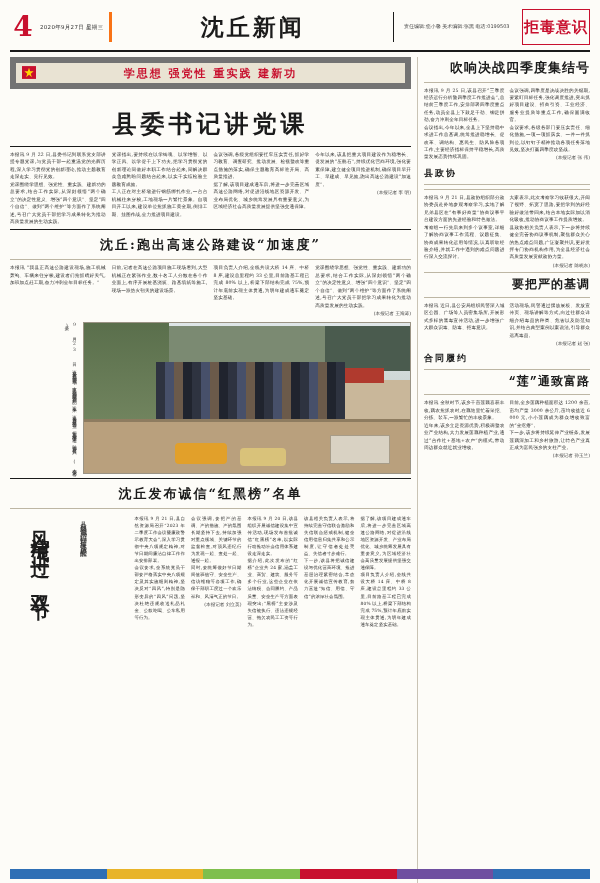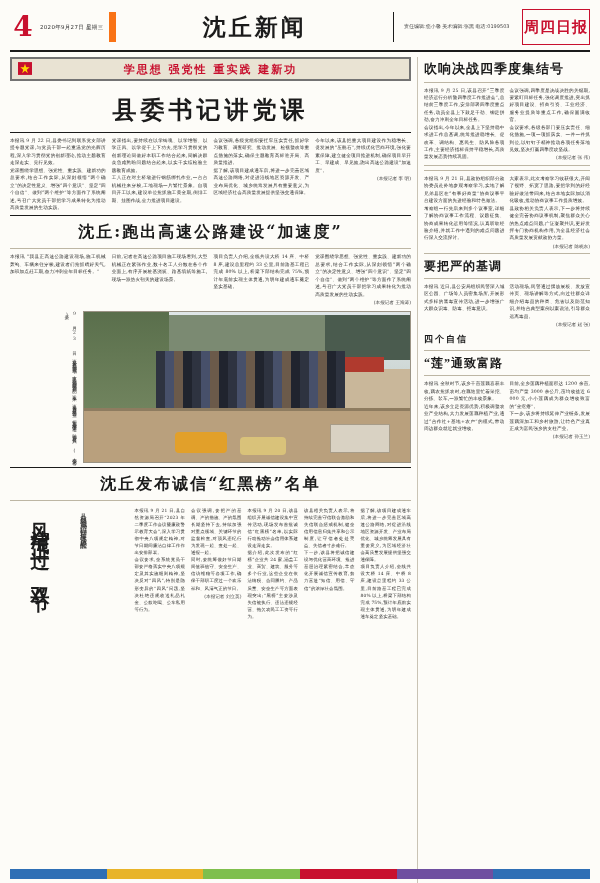--- a/index.html
+++ b/index.html
@@ -10,37 +10,37 @@
     color:#1b1b1b;
     overflow:hidden;
   }
   .page{position:relative;width:600px;height:883px;box-sizing:border-box;padding:6px 10px;}
 
   
   .masthead{display:flex;align-items:center;height:42px;border-bottom:2px solid #1b1b1b;padding-bottom:2px;}
   .page-num{color:#c8102e;font-size:28px;font-weight:bold;font-family:"DejaVu Serif","Liberation Serif",serif;width:26px;text-align:center;line-height:1;}
   .issue-date{font-size:5.5px;color:#333;margin-left:4px;white-space:nowrap;letter-spacing:.3px;}
   .paper-title{flex:1;text-align:center;font-family:"DejaVu Serif","Liberation Serif",serif;font-size:23px;font-weight:bold;letter-spacing:3px;
-    border-left:7px solid #f97316;border-right:1px solid #1b1b1b;margin:0 6px;line-height:30px;}
+    border-left:3px solid #f97316;border-right:1px solid #1b1b1b;margin:0 6px;line-height:30px;}
   .editor-line{font-size:5px;color:#444;width:118px;line-height:1.5;text-align:left;padding-left:4px;}
   .logo-box{width:66px;height:34px;border:1.5px solid #c8102e;color:#c8102e;font-family:"DejaVu Serif","Liberation Serif",serif;
     font-size:15px;font-weight:bold;display:flex;align-items:center;justify-content:center;letter-spacing:1px;}
 
   
   .body{display:flex;margin-top:5px;height:828px;}
   .col-left{width:408px;padding-right:6px;border-right:1px solid #c9c3b4;box-sizing:border-box;}
   .col-right{width:172px;padding-left:6px;box-sizing:border-box;}
 
   
-  .banner{background:#e9e3d3;border:2px solid #737373;height:20px;display:flex;align-items:center;justify-content:center;margin-bottom:12px;position:relative;}
+  .banner{background:#e9e3d3;border:6px solid #737373;height:20px;display:flex;align-items:center;justify-content:center;margin-bottom:12px;position:relative;}
   .banner .flag{position:absolute;left:6px;top:3px;width:14px;height:13px;}
   .banner-text{font-family:"DejaVu Serif","Liberation Serif",serif;font-size:11px;font-weight:bold;color:#c8102e;letter-spacing:2px;}
 
-  .headline-1{font-family:"DejaVu Serif","Liberation Serif",serif;font-size:24px;font-weight:bold;text-align:center;letter-spacing:4px;margin:13px 0 6px;}
-  .headline-2{font-family:"DejaVu Serif","Liberation Serif",serif;font-size:16px;font-weight:bold;text-align:center;letter-spacing:2px;margin:6px 0 5px;}
+  .headline-1{font-family:"DejaVu Serif","Liberation Serif",serif;font-size:24px;font-weight:bold;text-align:center;letter-spacing:4px;margin:19px 0 6px;}
+  .headline-2{font-family:"DejaVu Serif","Liberation Serif",serif;font-size:13px;font-weight:bold;text-align:center;letter-spacing:2px;margin:6px 0 5px;}
   .rule{border:0;border-top:1px solid #1b1b1b;margin:4px 0;}
   .rule-thin{border:0;border-top:1px solid #bdb6a4;margin:4px 0;}
 
   
   .cols{display:flex;gap:6px;}
   .tcol{flex:1;}
   .para{
     font-family:"DejaVu Serif","Liberation Serif",serif;
     font-size:4.6px;line-height:1.62;text-align:justify;color:#2a2a2a;
     word-break:break-all;letter-spacing:.15px;
@@ -70,39 +70,39 @@
   .vtitle{writing-mode:vertical-rl;text-orientation:upright;font-family:"DejaVu Serif","Liberation Serif",serif;
     font-size:7px;letter-spacing:2px;color:#333;height:200px;}
 
   .bottom-row{display:flex;gap:6px;margin-top:6px;}
   .bl-left{width:62px;display:flex;justify-content:center;}
   .bl-main{flex:1;}
   .vhead{writing-mode:vertical-rl;text-orientation:upright;font-family:"DejaVu Serif","Liberation Serif",serif;
     font-size:19px;font-weight:bold;letter-spacing:7px;height:210px;color:#1b1b1b;}
 
   
-  .r-head{font-family:Liberation Serif, serif;font-size:13px;font-weight:bold;text-align:left;letter-spacing:1px;margin:3px 0 4px;line-height:1.35;}
+  .r-head{font-family:Liberation Mono, monospace;font-size:13px;font-weight:bold;text-align:right;letter-spacing:1px;margin:3px 0 4px;line-height:1.35;}
   .r-head.sm{font-size:12px;}
   .sec-label{font-family:"DejaVu Serif","Liberation Serif",serif;font-size:9px;font-weight:bold;letter-spacing:2px;margin:6px 0 2px;}
   .r-cols{display:flex;gap:5px;}
 
   .footer-bar{position:absolute;left:10px;right:10px;bottom:4px;height:10px;display:flex;}
   .footer-bar i{flex:1;}
 </style>
 </head>
 <body>
 
 <div class="page">
 
   <div class="masthead">
     <div class="page-num">4</div>
     <div class="issue-date">2020年9月27日 星期三</div>
     <div class="paper-title">沈丘新闻</div>
     <div class="editor-line">责任编辑:您小馨 美术编辑:张黑  电话:0199503</div>
-    <div class="logo-box">周四日报</div>
+    <div class="logo-box">拒毒意识</div>
   </div>
 
   <div class="body">
 
     <div class="col-left">
 
       <div class="banner">
         <svg class="flag" viewBox="0 0 24 22">
           <rect x="0" y="0" width="24" height="22" fill="#c8102e"></rect>
           <polygon points="12,3 14,9 20,9 15,13 17,19 12,15 7,19 9,13 4,9 10,9" fill="#ffd700"></polygon>
@@ -218,20 +218,21 @@
           <div class="para">本报讯 9 月 25 日,该县召开“三季度经济运行分析暨四季度工作推进会”,总结前三季度工作,安排部署四季度重点任务,动员全县上下鼓足干劲、铆足拼劲,奋力冲刺全年目标任务。</div>
           <div class="para">会议指出,今年以来,全县上下坚持稳中求进工作总基调,统筹推进稳增长、促改革、调结构、惠民生、防风险各项工作,主要经济指标保持平稳增长,高质量发展态势持续巩固。</div>
         </div>
         <div class="tcol">
           <div class="para">会议强调,四季度是决战决胜的关键期,要紧盯目标任务,强化调度推进,突出抓好项目建设、招商引资、工业经济、服务业提质等重点工作,确保圆满收官。</div>
           <div class="para">会议要求,各级各部门要压实责任、细化措施,一项一项抓落实、一件一件抓到位,以钉钉子精神推动各项任务落地见效,坚决打赢四季度攻坚战。</div>
           <div class="sign">(本报记者 张 伟)</div>
         </div>
       </div>
 
+      <div class="sec-label">县政协</div>
       <hr class="rule-thin">
       <hr class="rule-thin">
       <div class="r-cols">
         <div class="tcol">
           <div class="para">本报讯 9 月 21 日,县政协组织部分政协委员赴外地参观考察学习,实地了解兄弟县区在“有事好商量”协商议事平台建设方面的先进经验和特色做法。</div>
           <div class="para">考察组一行先后来到多个议事室,详细了解协商议事工作流程、议题征集、协商成果转化运用等情况,认真听取经验介绍,并就工作中遇到的难点问题进行深入交流探讨。</div>
         </div>
         <div class="tcol">
           <div class="para">大家表示,此次考察学习收获很大,开阔了视野、拓宽了思路,要把学到的好经验好做法带回来,结合本地实际加以消化吸收,推动协商议事工作提质增效。</div>
           <div class="para">县政协相关负责人表示,下一步将持续健全完善协商议事机制,聚焦群众关心的热点难点问题,广泛凝聚共识,更好发挥专门协商机构作用,为全县经济社会高质量发展贡献政协力量。</div>
@@ -245,21 +246,21 @@
       <div class="r-cols">
         <div class="tcol">
           <div class="para">本报讯 近日,县公安局组织民警深入城区公园、广场等人员密集场所,开展形式多样的禁毒宣传活动,进一步增强广大群众识毒、防毒、拒毒意识。</div>
         </div>
         <div class="tcol">
           <div class="para">活动现场,民警通过摆放展板、发放宣传页、现场讲解等方式,向过往群众详细介绍毒品的种类、危害以及防范知识,并结合典型案例以案说法,引导群众远离毒品。</div>
           <div class="sign">(本报记者 赵 强)</div>
         </div>
       </div>
 
-      <div class="sec-label">四个自信</div>
+      <div class="sec-label">合同履约</div>
       <hr class="rule-thin">
       <div class="r-head sm">“莲”通致富路</div>
       <hr class="rule-thin">
       <div class="r-cols">
         <div class="tcol">
           <div class="para">本报讯 金秋时节,该乡千亩莲藕喜获丰收,藕农抢抓农时,在藕塘里忙着采挖、分拣、装车,一派繁忙的丰收景象。</div>
           <div class="para">近年来,该乡立足资源优势,积极调整农业产业结构,大力发展莲藕种植产业,通过“合作社+基地+农户”的模式,带动周边群众就近就业增收。</div>
         </div>
         <div class="tcol">
           <div class="para">目前,全乡莲藕种植面积达 1200 余亩,亩均产量 3000 余公斤,亩均收益近 6000 元,小小莲藕成为群众增收致富的“金疙瘩”。</div>

